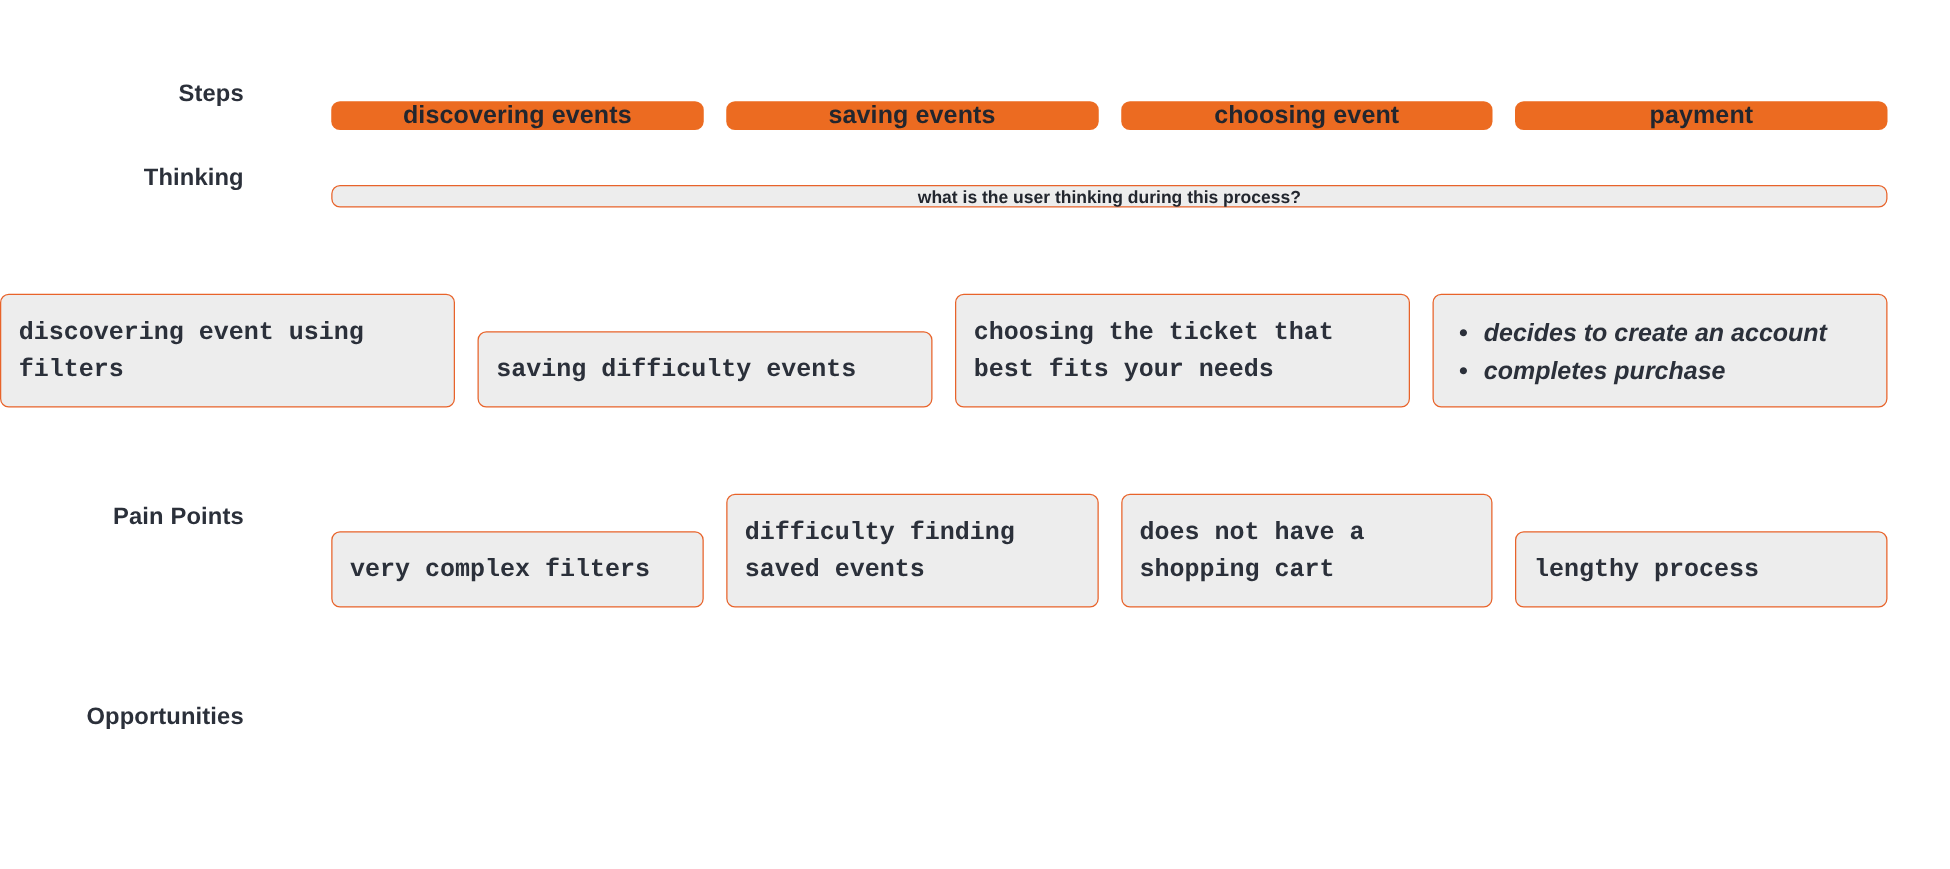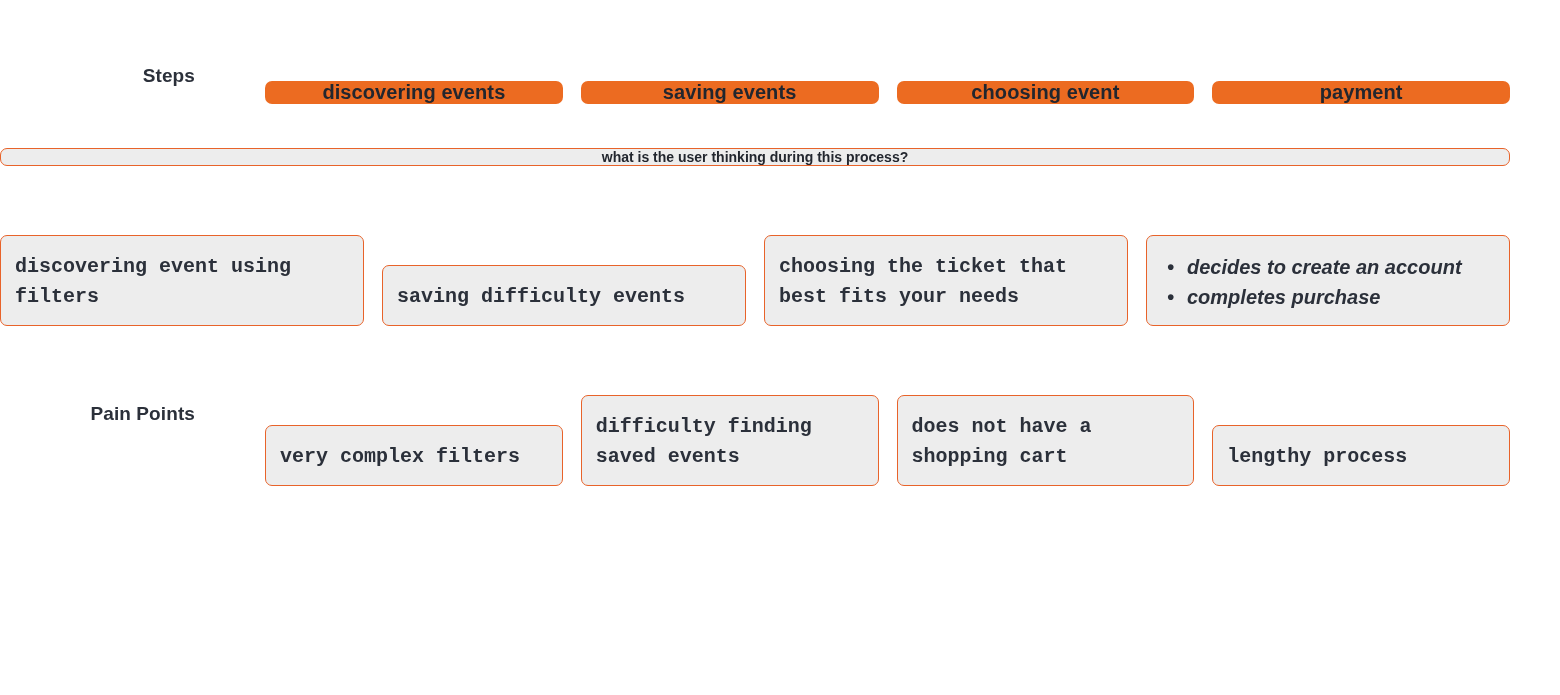--- a/index.html
+++ b/index.html
@@ -140,20 +140,21 @@
       <div class="row-label">Steps</div>
       <div class="row-cells">
         <div class="step-chip">discovering events</div>
         <div class="step-chip">saving events</div>
         <div class="step-chip">choosing event</div>
         <div class="step-chip">payment</div>
       </div>
     </div>
 
     <div class="row row-thinking">
+      <div class="row-label">Thinking</div>
       <div class="row-cells">
         <div class="thinking-bar">what is the user thinking during this process?</div>
       </div>
     </div>
 
     <div class="row row-cards">
       <div class="row-cells">
         <div class="card">
           <p class="card-text">discovering event using filters</p>
         </div>
@@ -184,16 +185,17 @@
         <div class="card">
           <p class="card-text">does not have a shopping cart</p>
         </div>
         <div class="card">
           <p class="card-text">lengthy process</p>
         </div>
       </div>
     </div>
 
     <div class="row row-cards">
+      <div class="row-label">Opportunities</div>
     </div>
 
   </div>
 </div>
 
 </body></html>

